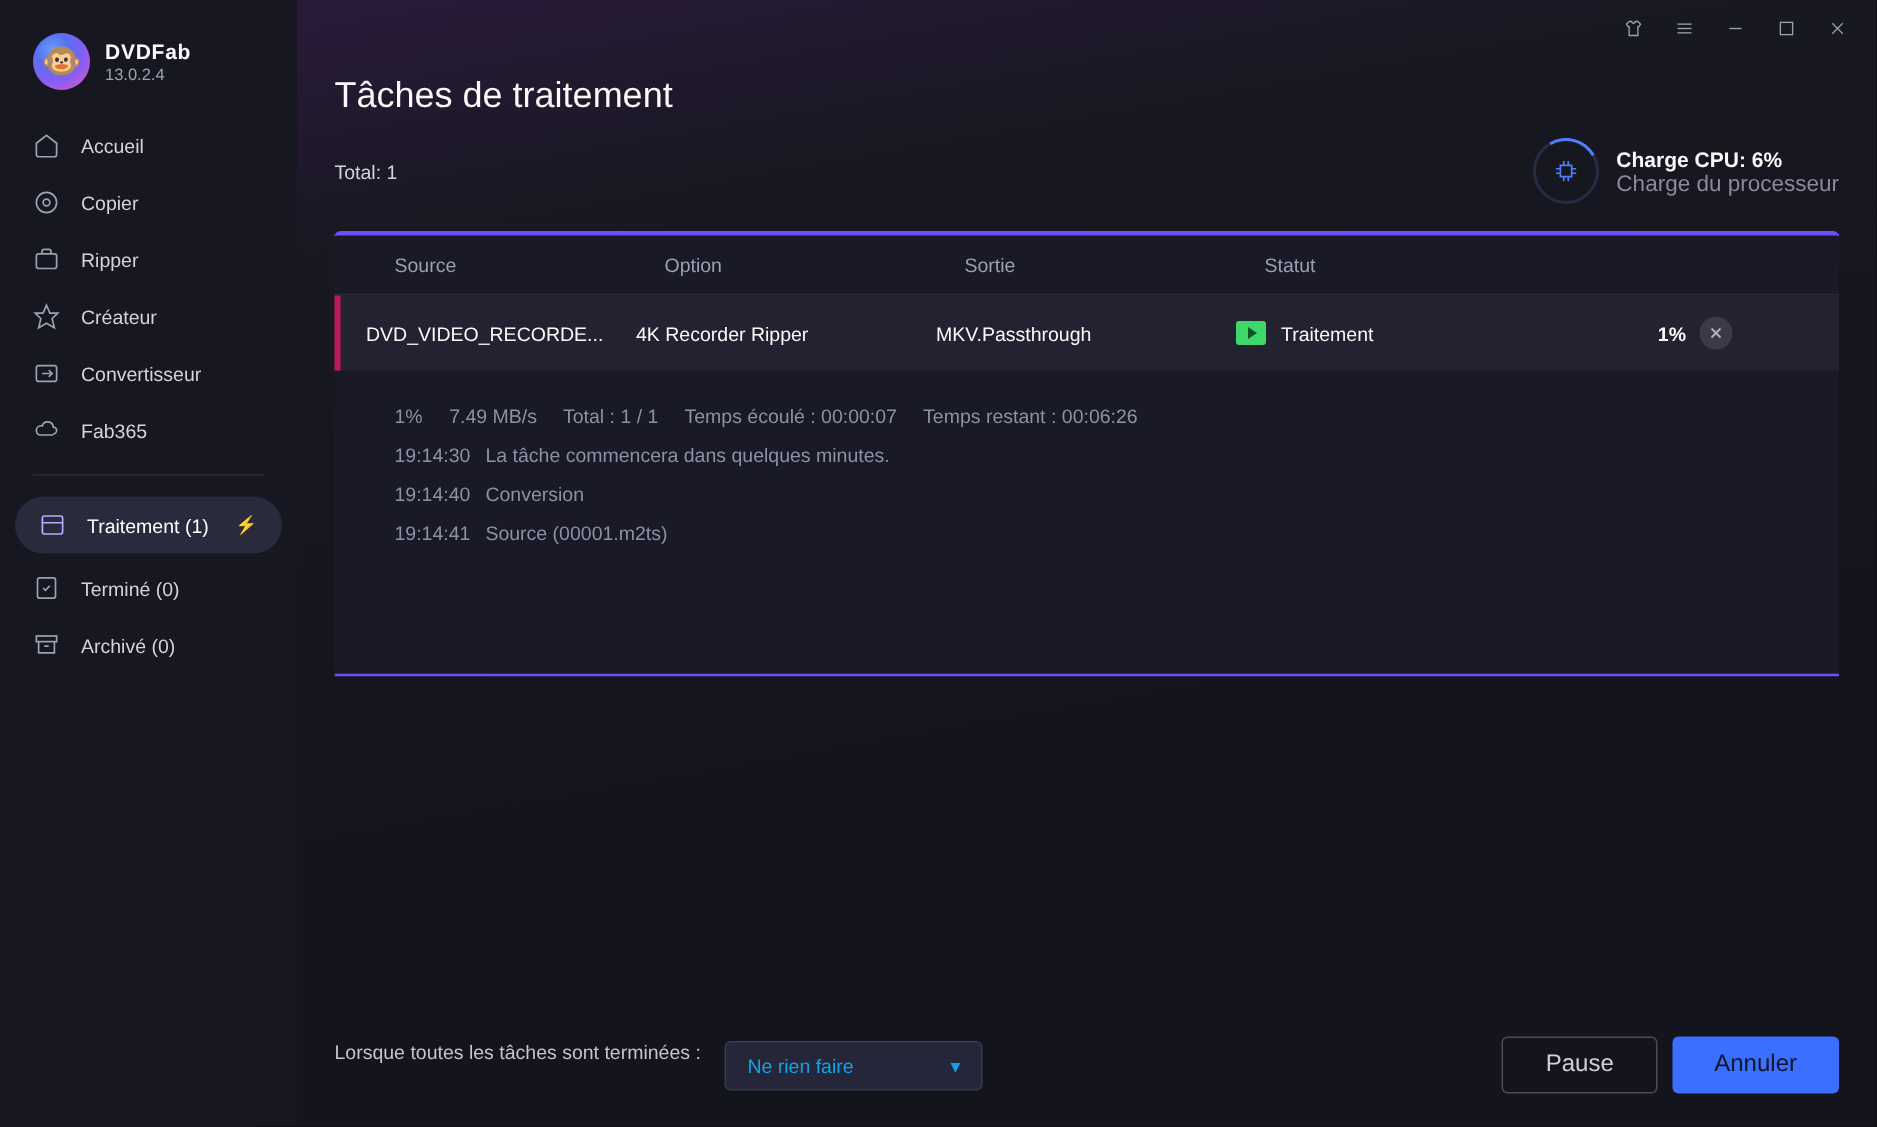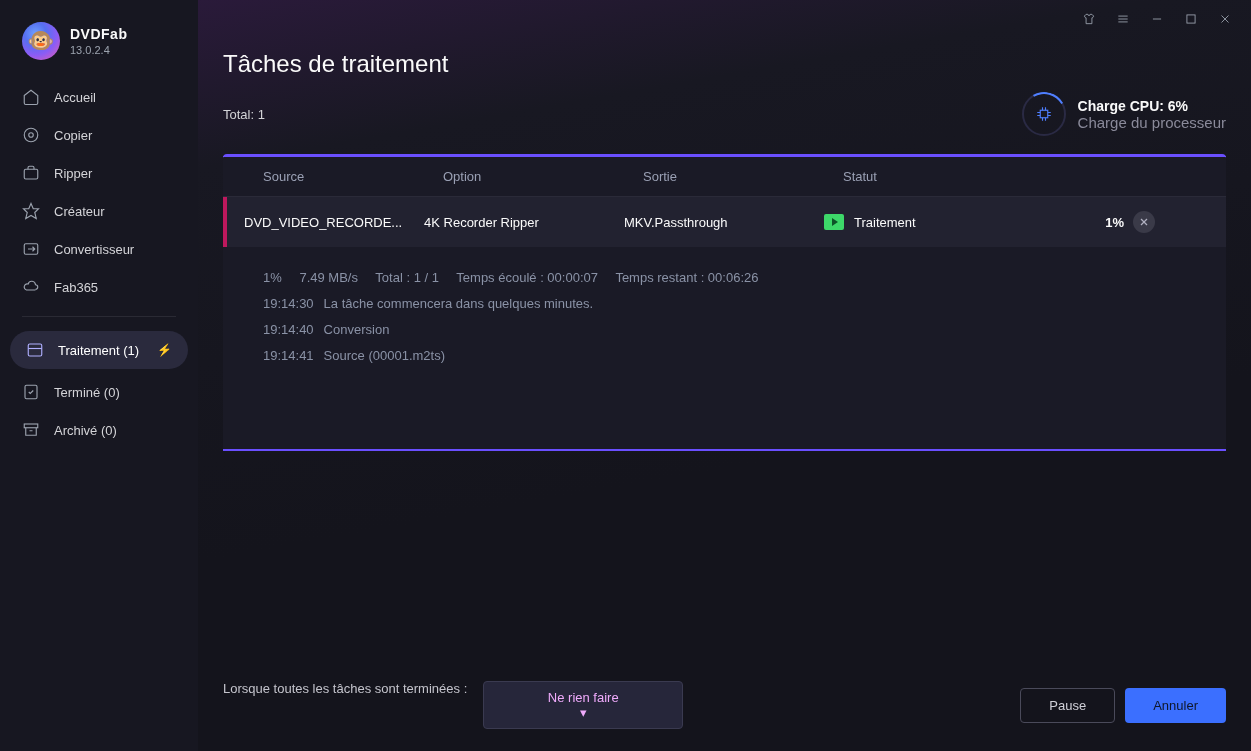--- a/index.html
+++ b/index.html
@@ -104,26 +104,26 @@
     .log-line { display: flex; gap: 10px; }
     .log-stats span { margin-right: 14px; }
     .footer {
       display: flex; align-items: center; justify-content: space-between;
       padding: 18px 25px 22px; color: #c4c4cc;
     }
     .footer-left { display: flex; align-items: flex-start; gap: 16px; }
     .select {
       background: #26263a; border: 1px solid #3a3a50; border-radius: 4px;
       padding: 8px 14px; display: flex; align-items: center; justify-content: space-between;
-      width: 200px; cursor: pointer; color: #f0abfc; flex-direction: column;
+      width: 172px; cursor: pointer; color: #0ea5e9;
     }
     .footer-right { display: flex; gap: 10px; }
     .btn {
       padding: 9px 28px; border-radius: 4px; cursor: pointer;
-      font-size: 13px; border: none;
+      font-size: 16px; border: none;
     }
     .btn-outline { background: transparent; border: 1px solid #4a4a5a; color: #d0d0d8; }
     .btn-primary { background: #3b6fff; color: #0f172a; }
   </style>
 </head>
 <body>
 
 <div class="sidebar">
   <div class="logo-area">
     <div class="logo-circle">🐵</div>

